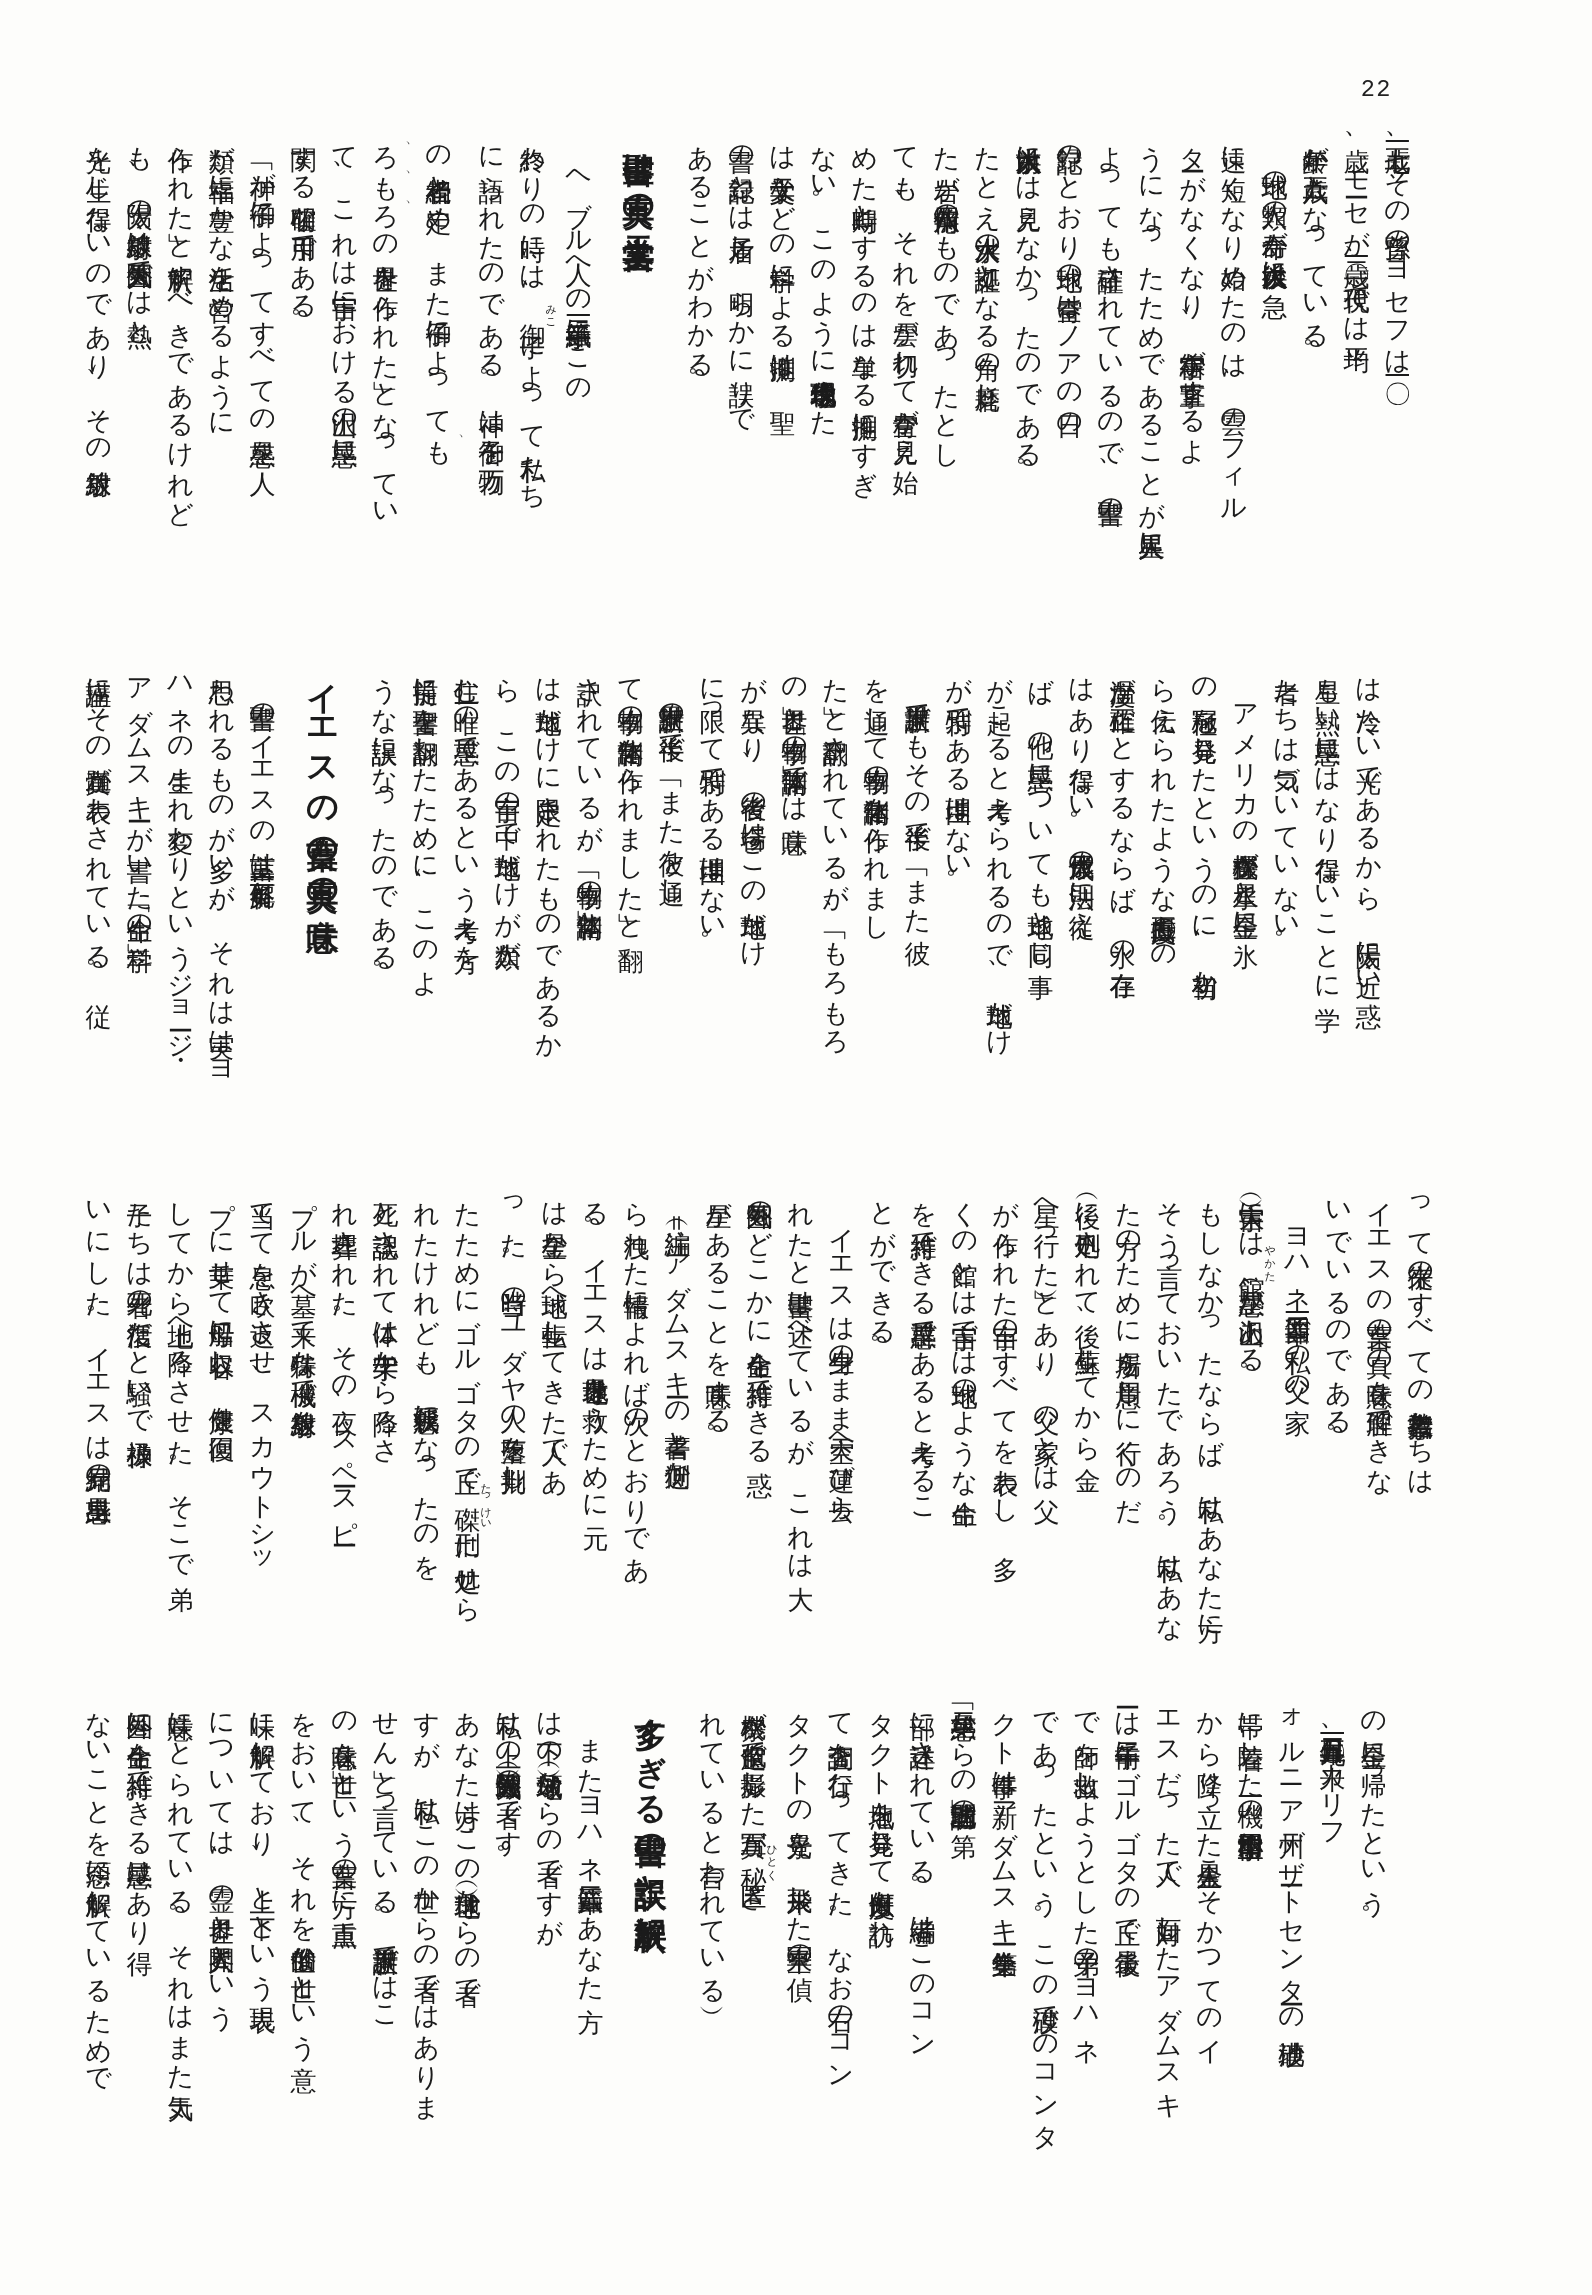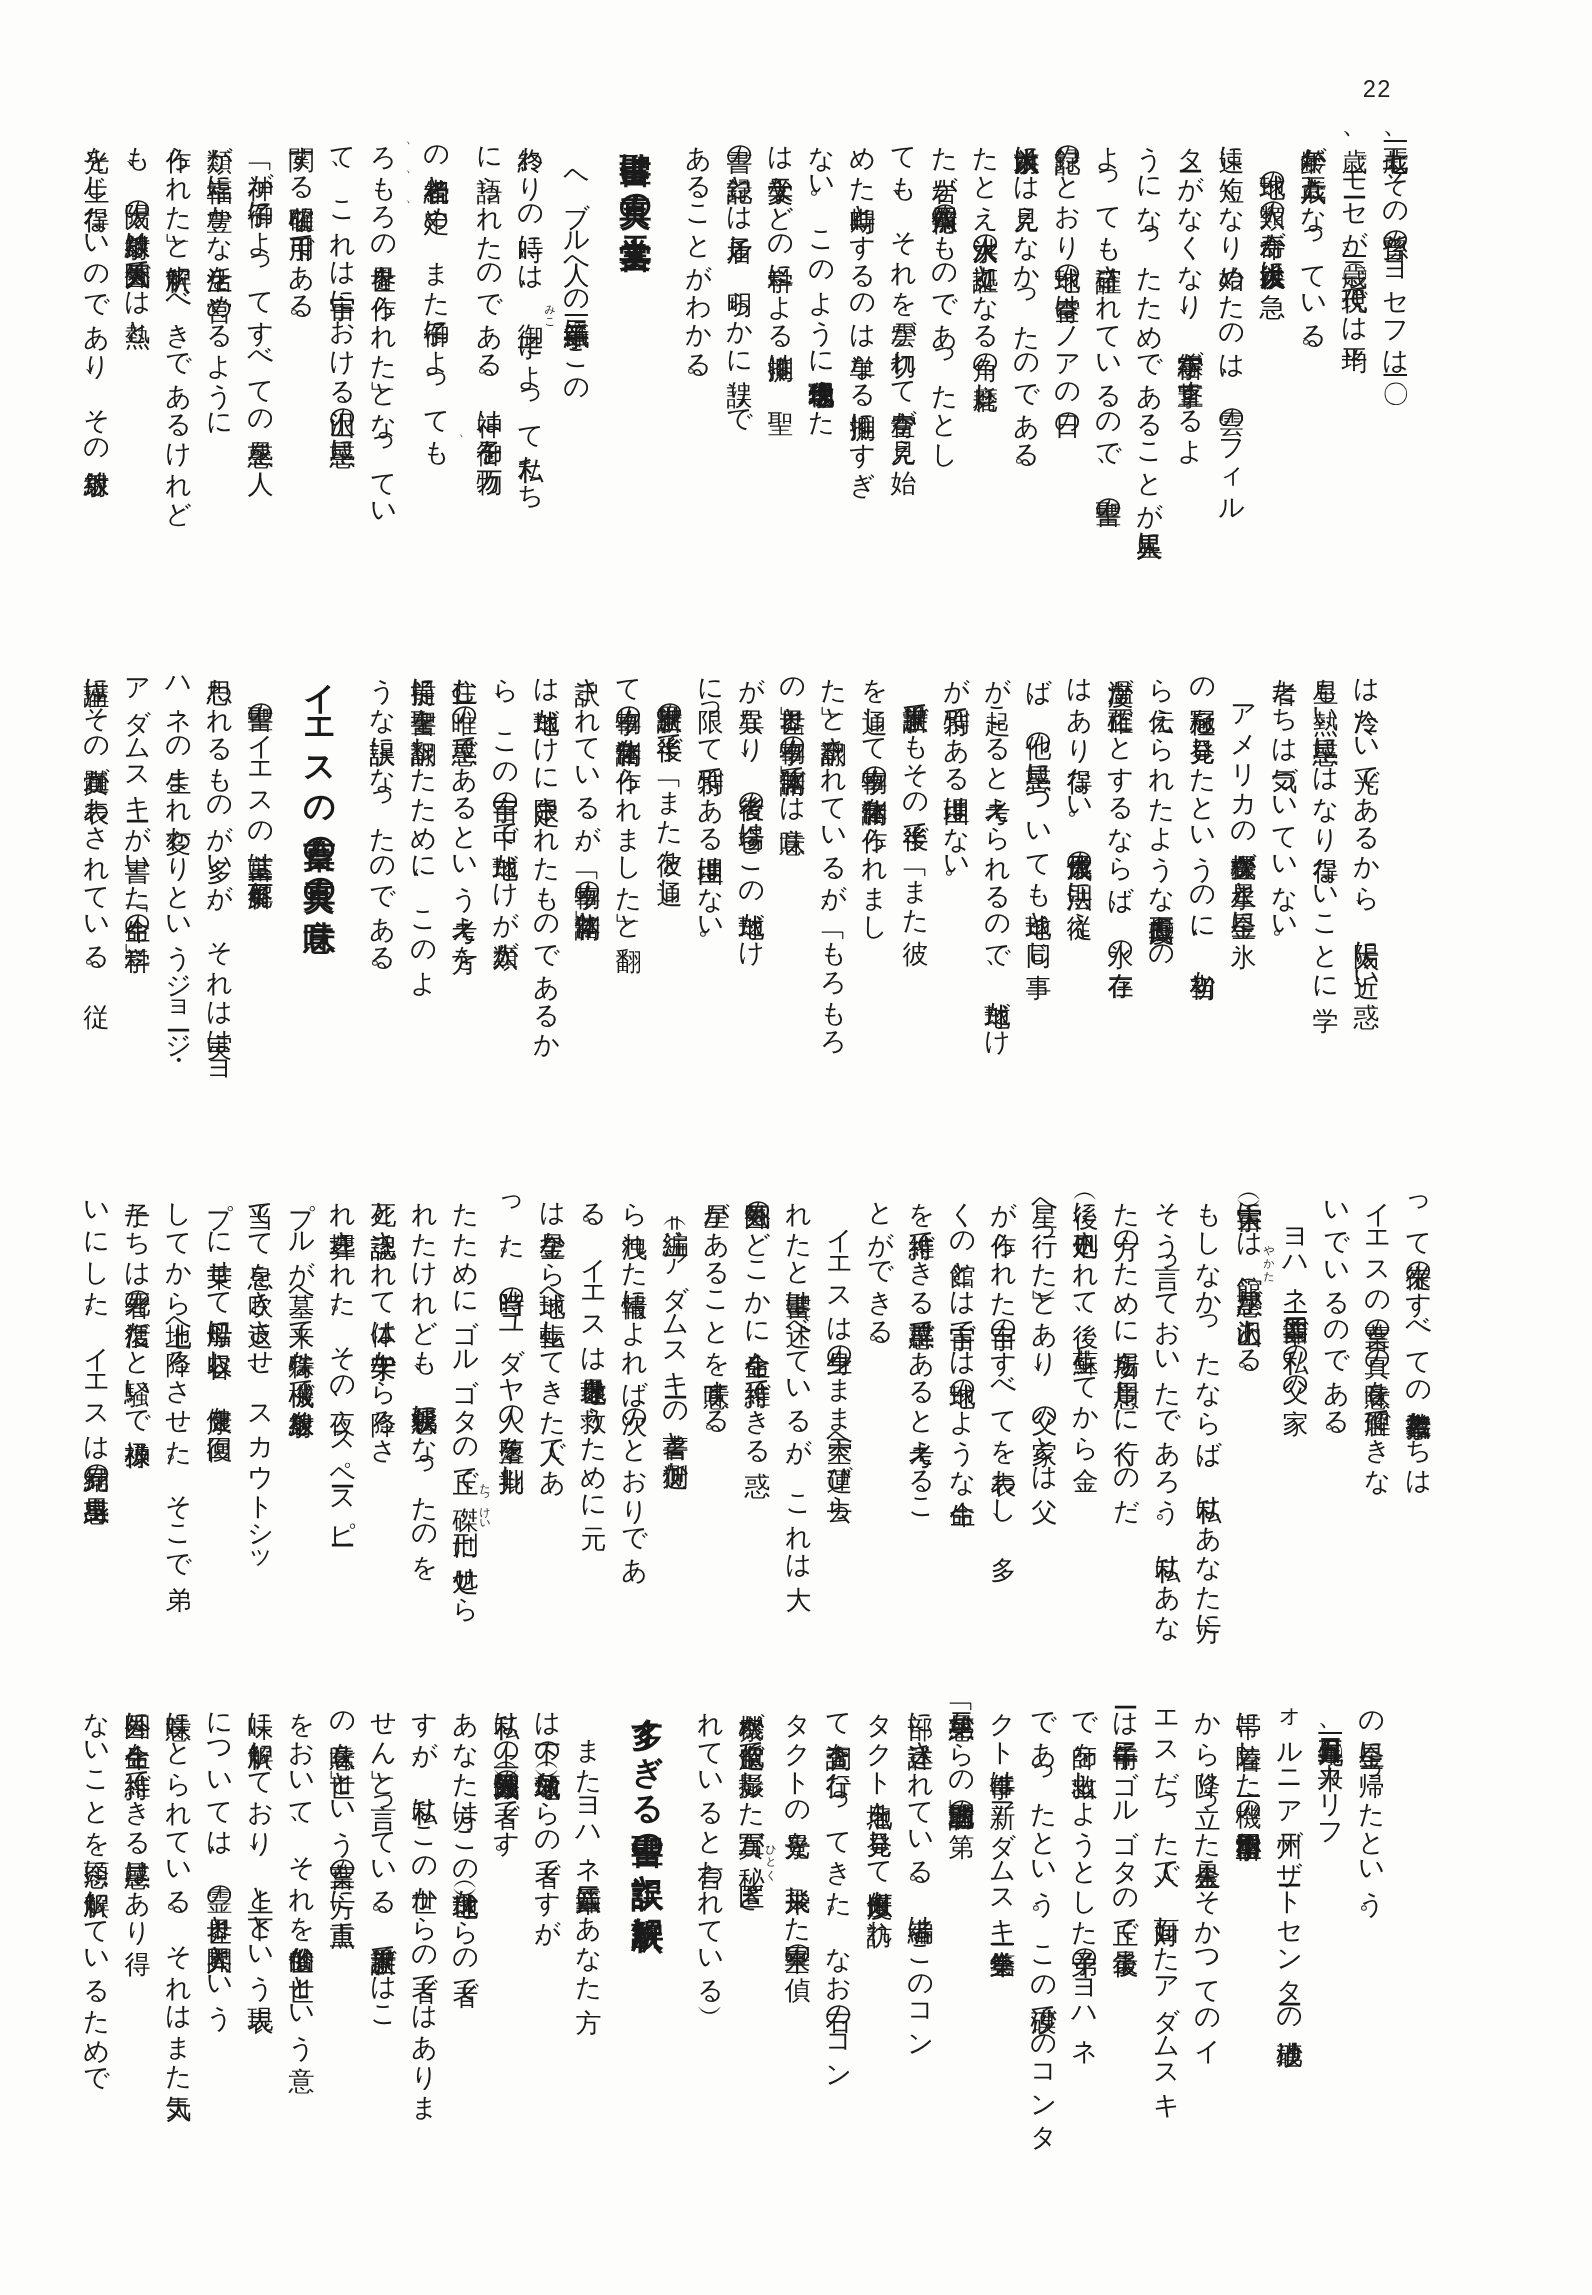--- a/index.html
+++ b/index.html
@@ -6,21 +6,21 @@
     margin: 0;
     padding: 0;
     background: #e8e8e4;
   }
   .page {
     position: relative;
     width: 1592px;
     height: 2295px;
     background: #fdfdfb;
     color: #1b1b1b;
-    font-family: Liberation Sans, sans-serif;
+    font-family: Liberation Mono, monospace;
     overflow: hidden;
   }
   .pageno {
     position: absolute;
     top: 76px;
     right: 200px;
     font-size: 23.6px;
     letter-spacing: 1.5px;
     color: #222;
   }

